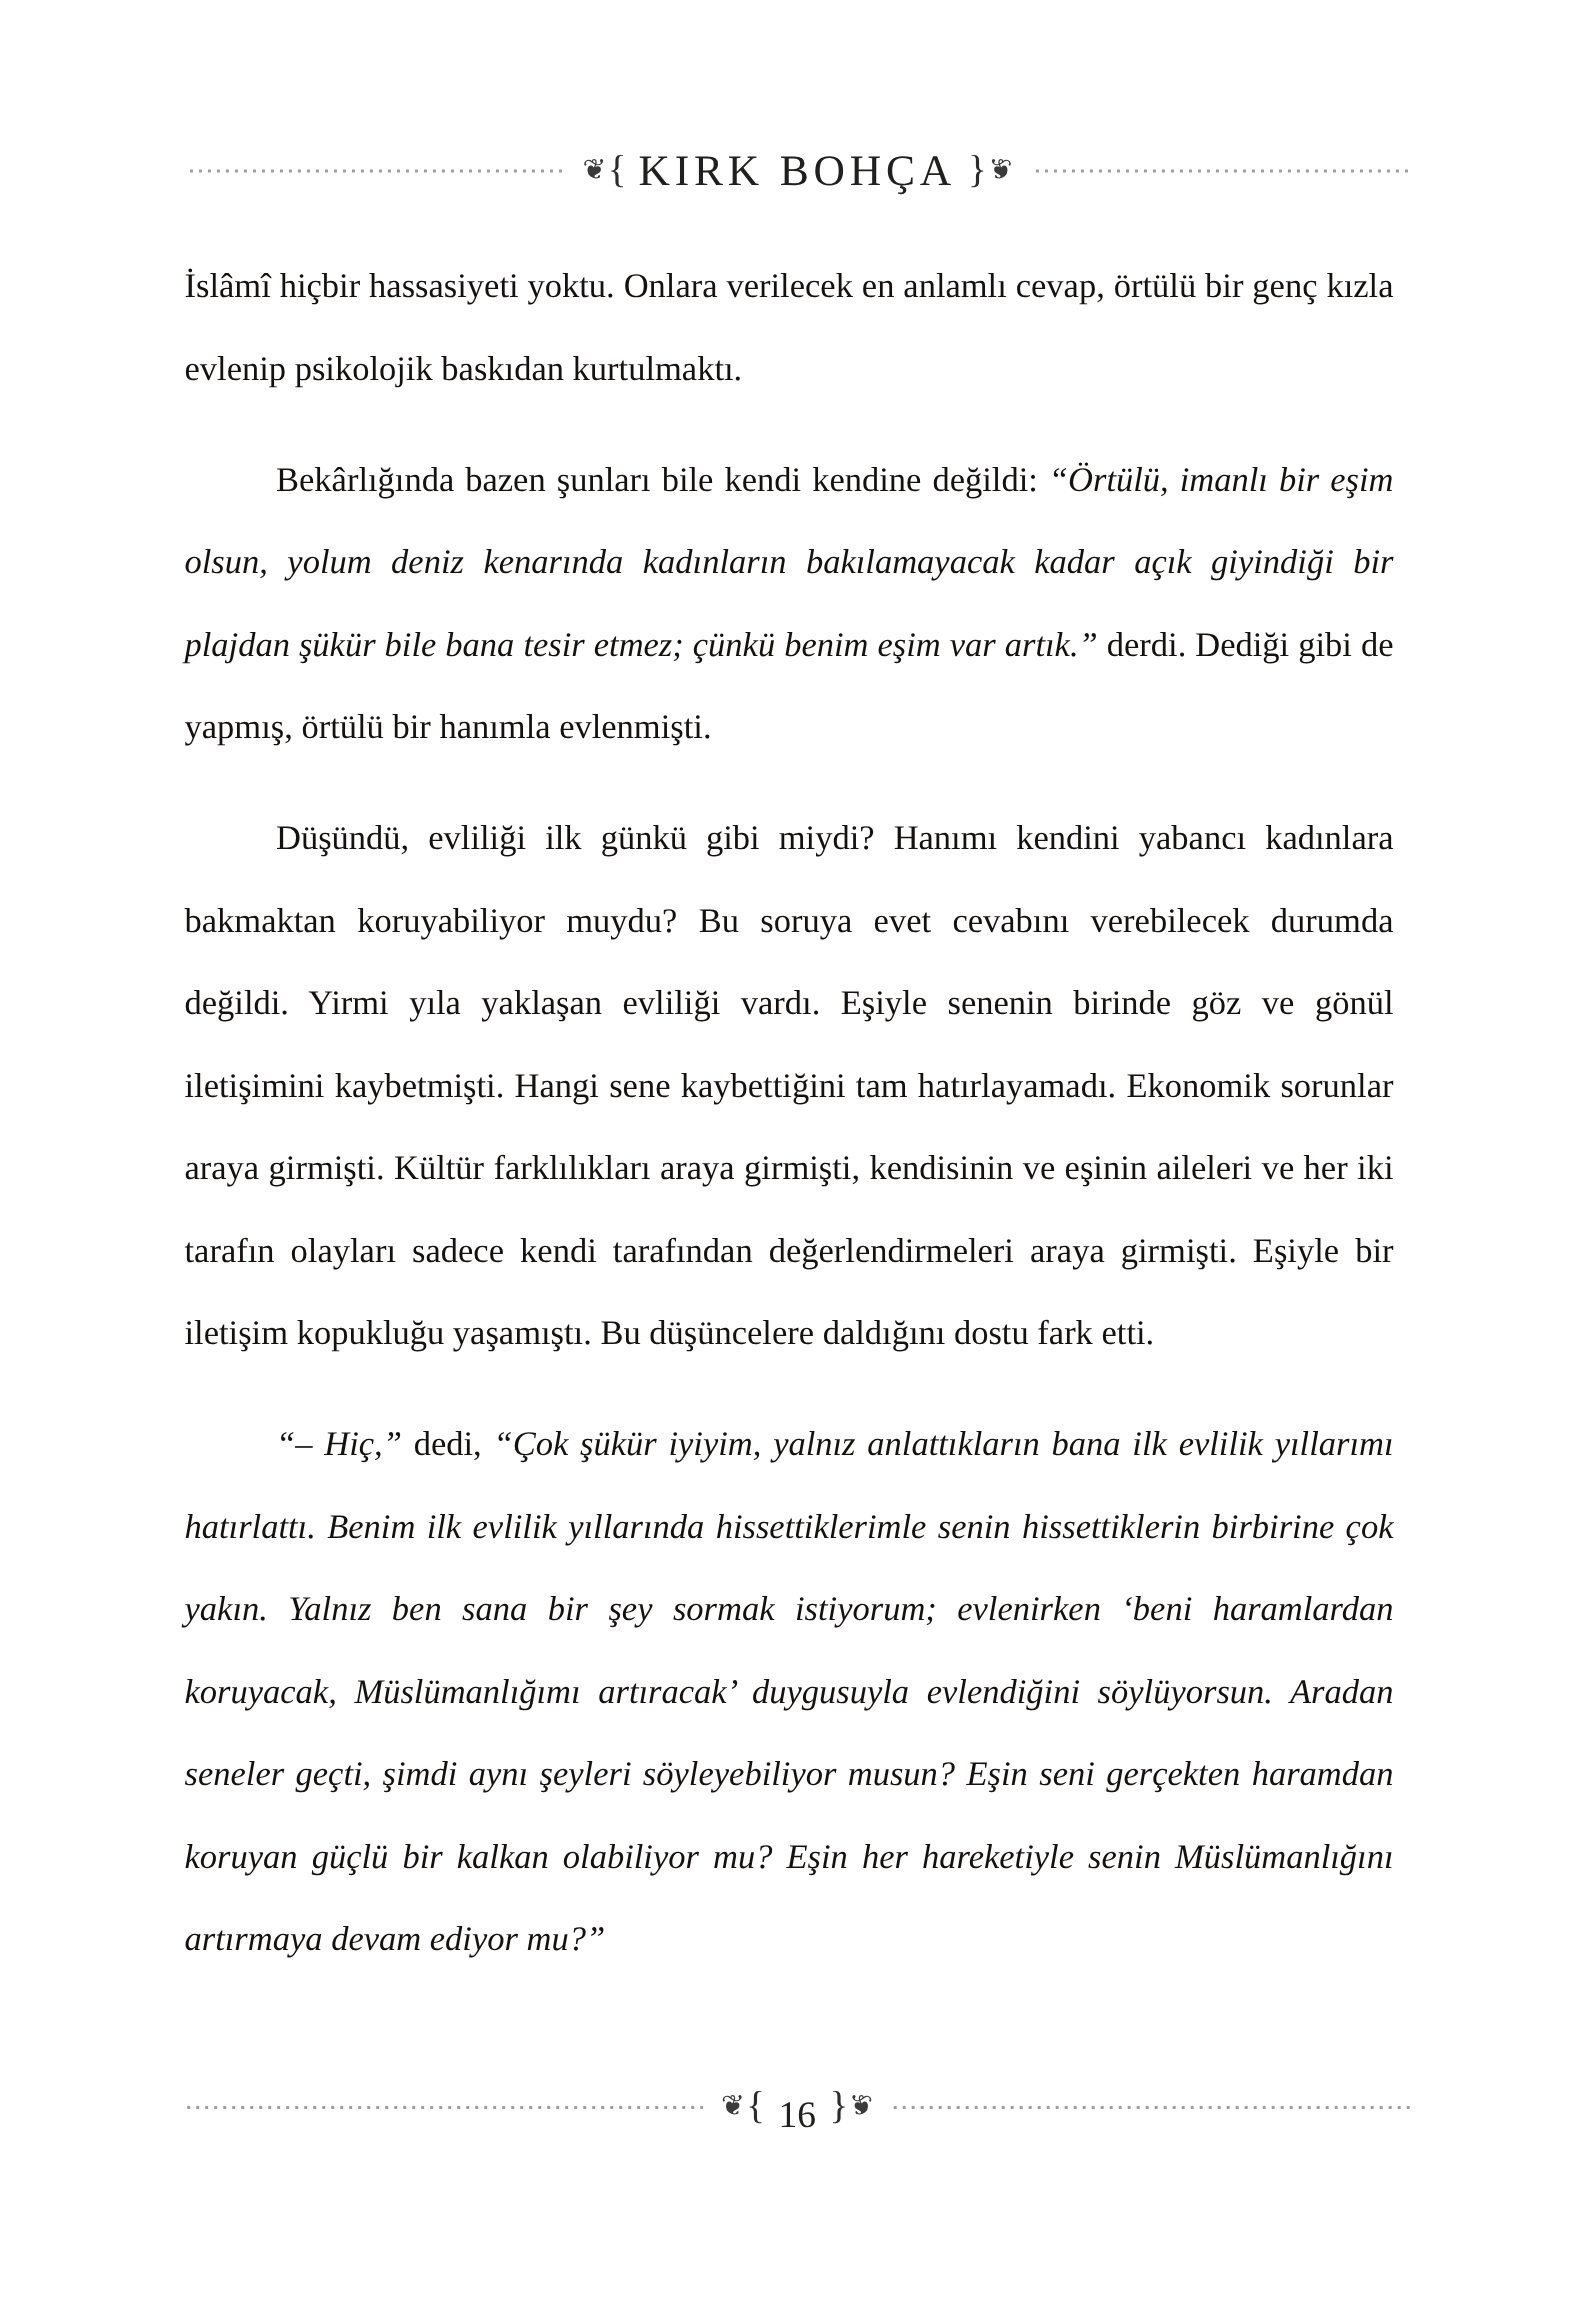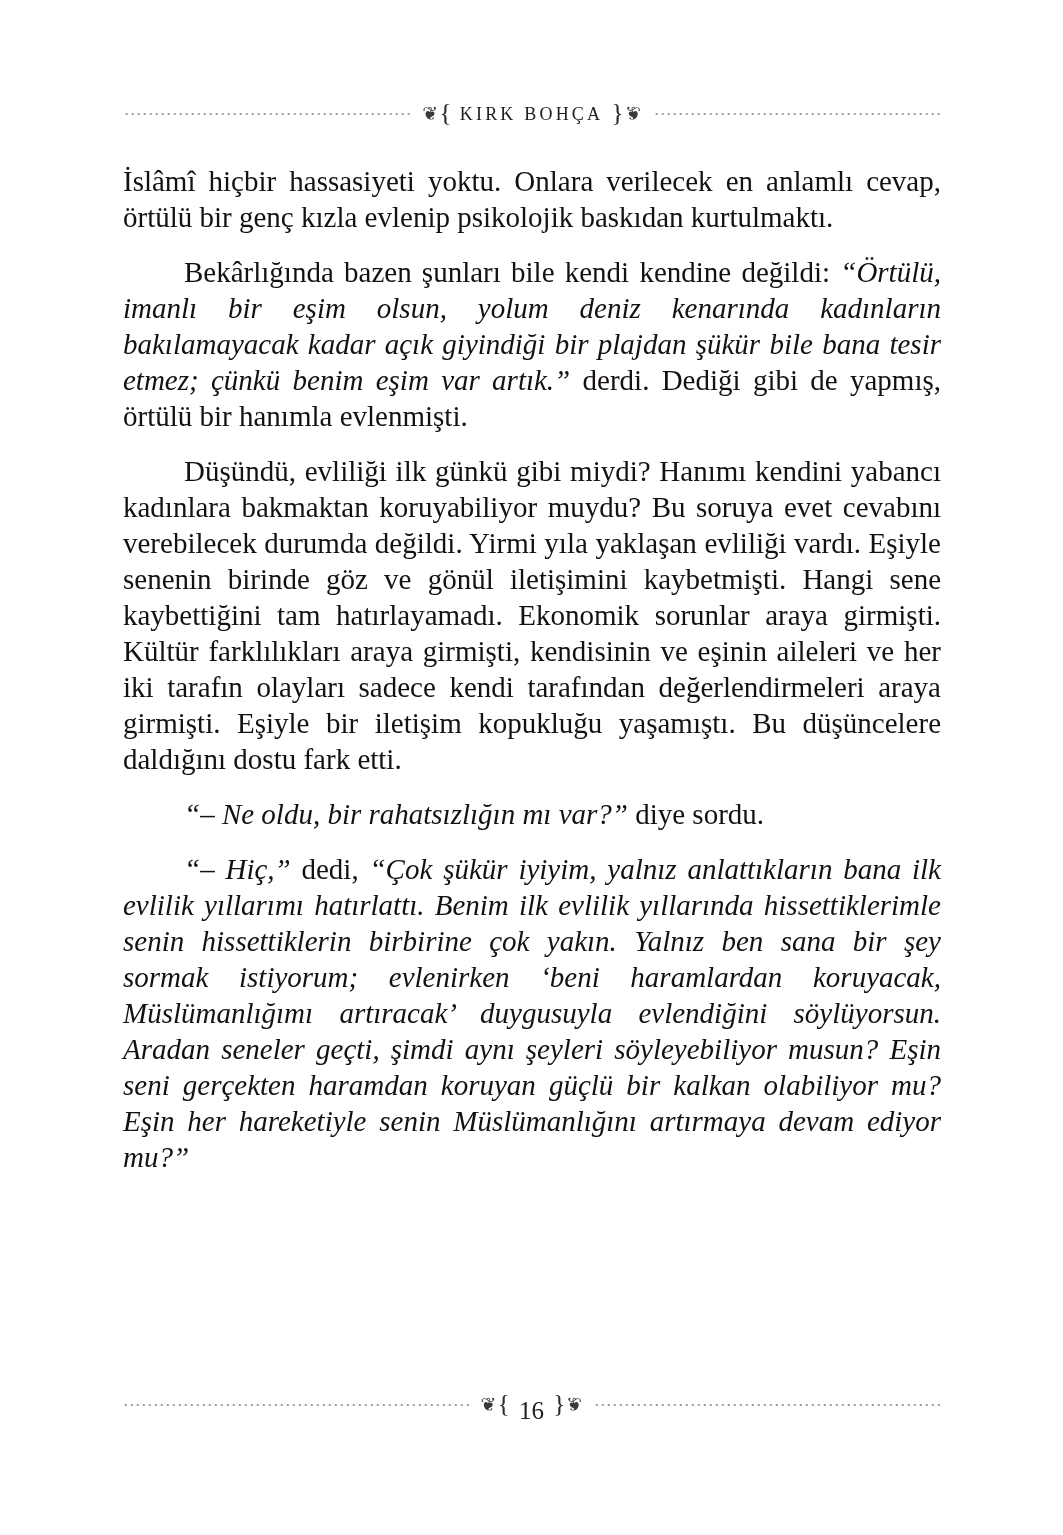--- a/index.html
+++ b/index.html
@@ -64,38 +64,38 @@
     display: inline-block;
     font-family: "Liberation Serif", "DejaVu Serif", serif;
     font-size: 26px;
     color: #2b2b2b;
     line-height: 1;
     padding: 0 1px;
     transform: translateY(-1px);
   }
   .head-title {
     font-family: "Liberation Serif", "DejaVu Serif", serif;
-    font-size: 18px;
+    font-size: 29px;
     letter-spacing: 3.2px;
     color: #20201e;
     padding: 0 7px;
     white-space: nowrap;
   }
 
   
   .body-col {
     position: absolute;
     left: 123px;
     top: 163px;
     width: 818px;
   }
   p.para {
-    margin: 0 0 19px 0;
-    font-size: 29px;
-    line-height: 36px;
+    margin: 0 12px 19px 0;
+    font-size: 23px;
+    line-height: 55px;
     text-align: justify;
     text-justify: inter-word;
     hyphens: manual;
     color: #15110f;
   }
   p.para.indent { text-indent: 61px; }
   p.para.noindent { text-indent: 0; }
   .it { font-style: italic; }
   .ro { font-style: normal; }
 
@@ -144,21 +144,20 @@
   </div>
 
   <div class="body-col">
 
     <p class="para noindent"><span class="ro">İslâmî hiçbir hassasiyeti yoktu. Onlara verilecek en anlamlı cevap, örtülü bir genç kızla evlenip psikolojik baskıdan kurtulmaktı.</span></p>
 
     <p class="para indent"><span class="ro">Bekârlığında bazen şunları bile kendi kendine değildi: </span><span class="it">“Örtülü, imanlı bir eşim olsun, yolum deniz kenarında kadınların bakılamayacak kadar açık giyindiği bir plajdan şükür bile bana tesir etmez; çünkü benim eşim var artık.”</span><span class="ro"> derdi. Dediği gibi de yapmış, örtülü bir hanımla evlenmişti.</span></p>
 
     <p class="para indent"><span class="ro">Düşündü, evliliği ilk günkü gibi miydi? Hanımı kendini yabancı kadınlara bakmaktan koruyabiliyor muydu? Bu soruya evet cevabını verebilecek durumda değildi. Yirmi yıla yaklaşan evliliği vardı. Eşiyle senenin birinde göz ve gönül iletişimini kaybetmişti. Hangi sene kaybettiğini tam hatırlayamadı. Ekonomik sorunlar araya girmişti. Kültür farklılıkları araya girmişti, kendisinin ve eşinin aileleri ve her iki tarafın olayları sadece kendi tarafından değerlendirmeleri araya girmişti. Eşiyle bir iletişim kopukluğu yaşamıştı. Bu düşüncelere daldığını dostu fark etti.</span></p>
 
-    <p class="para indent"><span class="it">“– Ne oldu, bir rahatsızlığın mı var?”</span><span class="ro"> diye sordu.</span></p>
 
     <p class="para indent"><span class="it">“– Hiç,”</span><span class="ro"> dedi, </span><span class="it">“Çok şükür iyiyim, yalnız anlattıkların bana ilk evlilik yıllarımı hatırlattı. Benim ilk evlilik yıllarında hissettiklerimle senin hissettiklerin birbirine çok yakın. Yalnız ben sana bir şey sormak istiyorum; evlenirken ‘beni haramlardan koruyacak, Müslümanlığımı artıracak’ duygusuyla evlendiğini söylüyorsun. Aradan seneler geçti, şimdi aynı şeyleri söyleyebiliyor musun? Eşin seni gerçekten haramdan koruyan güçlü bir kalkan olabiliyor mu? Eşin her hareketiyle senin Müslümanlığını artırmaya devam ediyor mu?”</span></p>
 
   </div>
 
   <div class="folio">
     <span class="dotline"></span>
     <span class="folio-center">
       <span class="fleuron">❦</span>
       <span class="brace">{</span>

